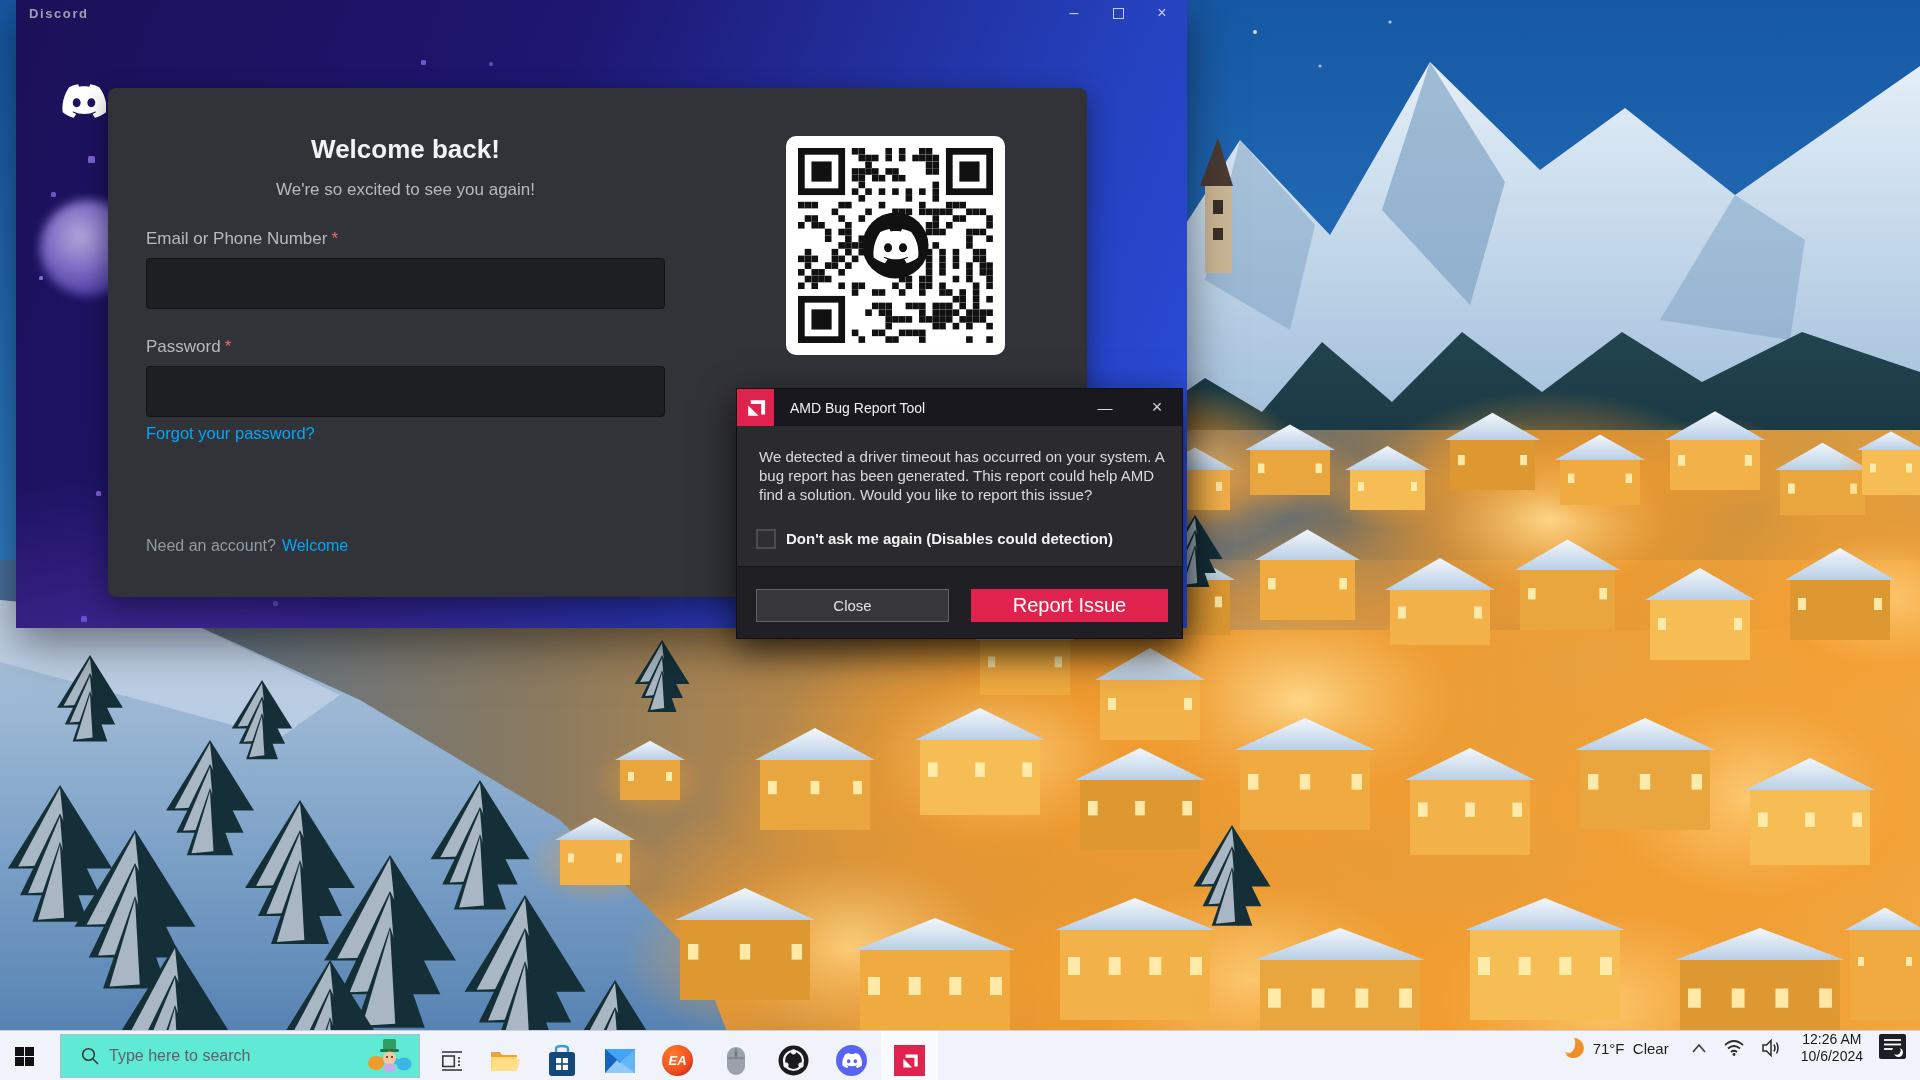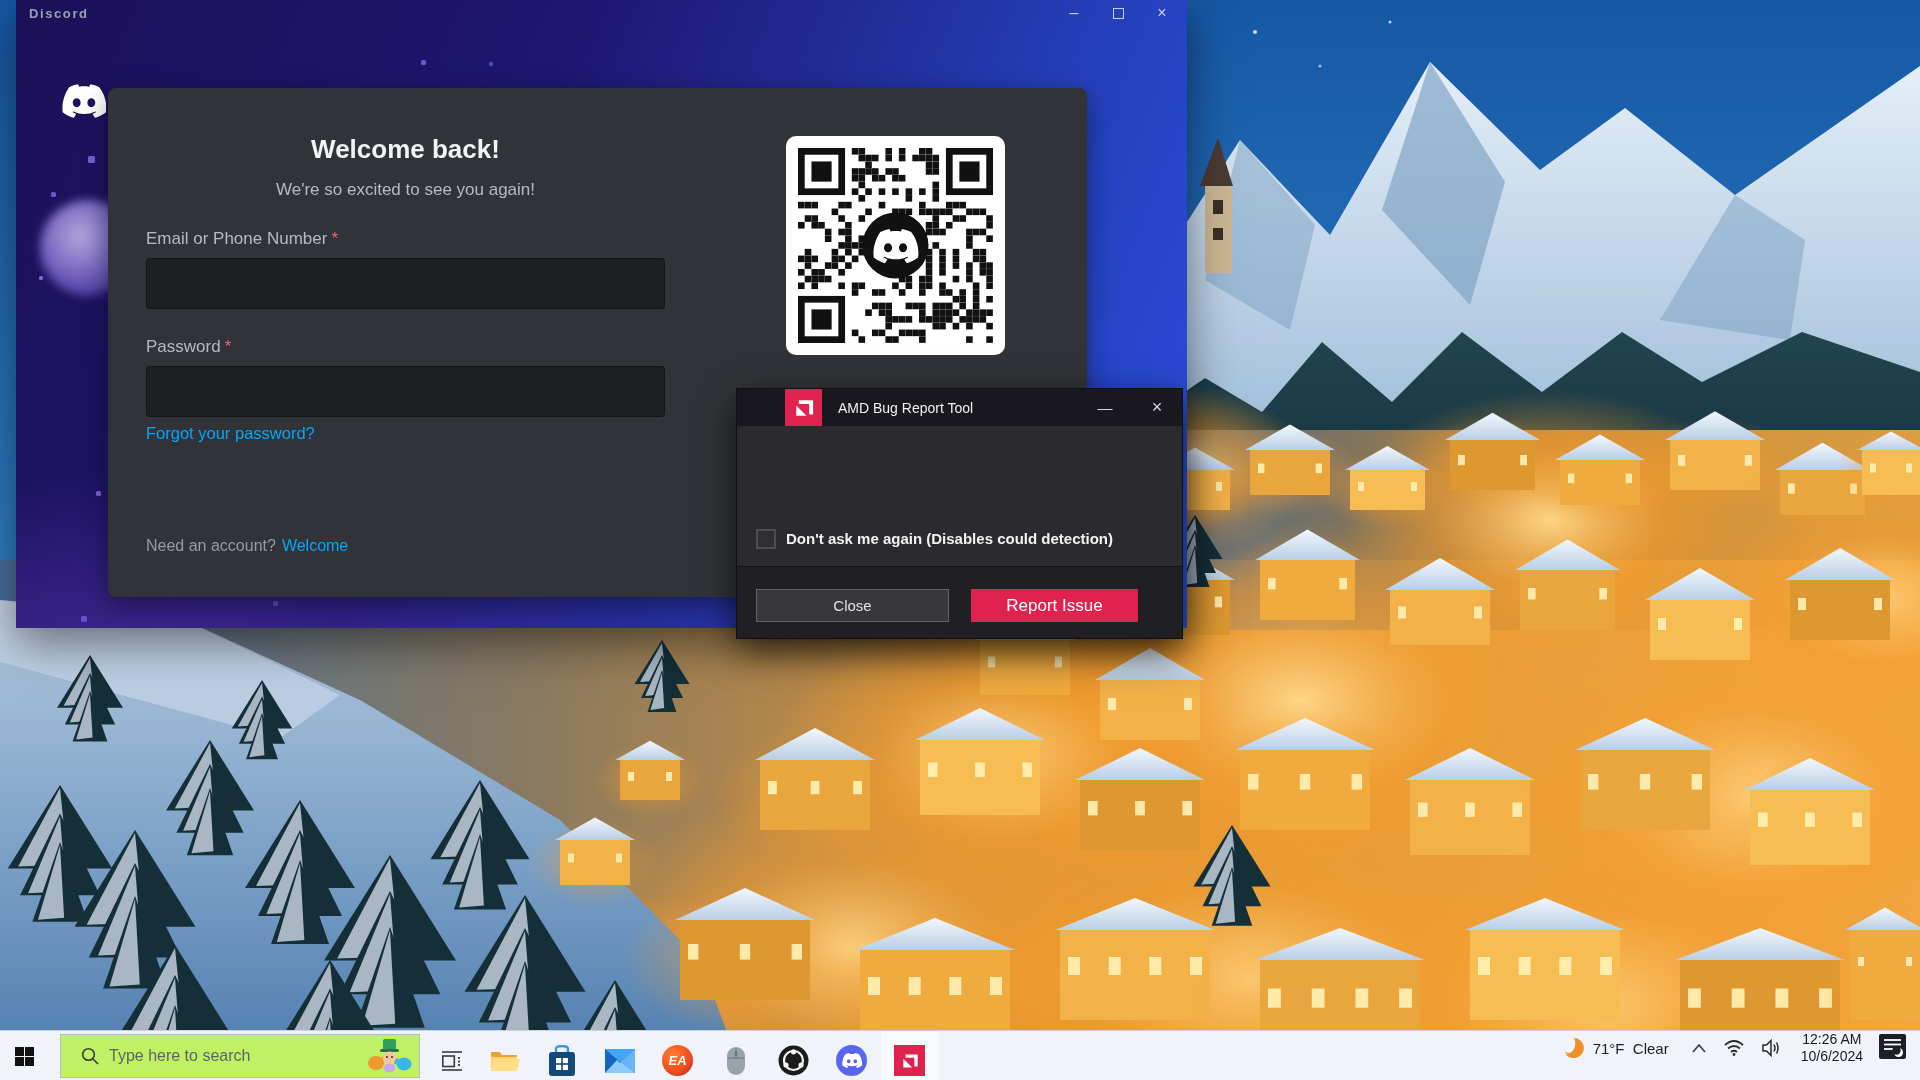--- a/index.html
+++ b/index.html
@@ -48,48 +48,48 @@
     font-weight:600; cursor:pointer; font-family:"Liberation Sans",sans-serif; }
   .lp-register-row { position:absolute; left:38px; top:449px; font-size:16px; color:#949ba4; }
   .lp-register-link { color:#00a8fc; text-decoration:none; margin-left:6px; cursor:pointer; }
   .qr-box { position:absolute; left:678px; top:48px; width:219px; height:219px;
     background:#ffffff; border-radius:10px; }
 
   
   .amd-dialog { position:absolute; left:736px; top:388px; width:447px; height:251px; z-index:20;
     background:#2b2b2f; border:1px solid #101014; box-shadow:0 12px 34px rgba(0,0,0,.65); }
   .amd-titlebar { position:absolute; left:0; top:0; right:0; height:37px; background:#18181e;
-    display:flex; align-items:center;padding-left:48px; }
+    display:flex; align-items:center; }
   .amd-logo-box { width:37px; height:37px; background:#e0234e; display:flex;
     align-items:center; justify-content:center; flex:0 0 auto; }
   .amd-title { color:#f0f0f0; font-size:14px; margin-left:16px; }
   .amd-tb-btns { position:absolute; right:12px; top:0; height:37px; display:flex; gap:26px;
     align-items:center; color:#d8d8dc; }
   .amd-tb-btn { width:26px; text-align:center; font-size:15px; cursor:pointer; }
   .amd-body-text { position:absolute; left:22px; top:58px; width:410px; color:#dadada;
     font-size:15px; line-height:19px; }
   .amd-checkbox { position:absolute; left:19px; top:140px; width:20px; height:20px;
     background:#2f2f33; border:2px solid #4c4c52; cursor:pointer; }
   .amd-check-label { position:absolute; left:49px; top:141px; color:#f2f2f2; font-size:15px;
     font-weight:bold; }
   .amd-footer { position:absolute; left:0; right:0; top:177px; bottom:0; background:#202024;
     border-top:1px solid #141418; }
   .amd-close-btn { position:absolute; left:19px; top:22px; width:193px; height:33px;
     background:#38383c; border:1px solid #636367; color:#e2e2e2; font-size:15px;
     cursor:pointer; font-family:"Liberation Sans",sans-serif; }
-  .amd-report-btn { position:absolute; left:234px; top:22px; width:167px; height:33px;
-    background:#e0234e; border:none; color:#ffffff; font-size:17px; cursor:pointer;
+  .amd-report-btn { position:absolute; left:234px; top:22px; width:197px; height:33px;
+    background:#e0234e; border:none; color:#ffffff; font-size:20px; cursor:pointer;
     font-family:"Liberation Sans",sans-serif; }
 
   
   .taskbar { position:absolute; left:0; top:1030px; width:1920px; height:50px; z-index:30;
     background:#f0f3f9; border-top:1px solid #ccd1da; }
   .tb-start { position:absolute; left:0; top:0; width:48px; height:50px; display:flex;
     align-items:center; justify-content:center; cursor:pointer; }
-  .tb-search { position:absolute; left:60px; top:3px; width:360px; height:44px; background:#bef264;
+  .tb-search { position:absolute; left:60px; top:3px; width:360px; height:44px; background:#5eead4;
     border:1px solid #b6bac2; display:flex; align-items:center; }
   .tb-search input { border:none; outline:none; flex:1; font-size:16px; color:#444;
     font-family:"Liberation Sans",sans-serif; background:transparent; }
   .tb-search input::placeholder { color:#5f6368; }
   .tb-search .mag { margin:0 10px 0 20px; }
   .tb-highlights { margin-right:6px; }
   .tb-cell { position:absolute; top:0; width:57px; height:59px; display:flex; align-items:center;
     justify-content:center; cursor:pointer; }
   .tb-cell.active { background:rgba(255,255,255,.6); }
   .tb-underline { position:absolute; bottom:0; left:10px; right:10px; height:3px; background:#0079d8; }
@@ -752,20 +752,21 @@
         <path fill="#ffffff" d="M12 8 H34 V30 H28 V14 H12 Z"></path>
         <path fill="#ffffff" d="M8 32 L8 16 L24 32 Z"></path>
       </svg>
     </div>
     <div class="amd-title">AMD Bug Report Tool</div>
     <div class="amd-tb-btns">
       <div class="amd-tb-btn">—</div>
       <div class="amd-tb-btn" style="font-size:18px">×</div>
     </div>
   </div>
+  <div class="amd-body-text">We detected a driver timeout has occurred on your system. A bug report has been generated. This report could help AMD find a solution. Would you like to report this issue?</div>
   <div class="amd-checkbox"></div>
   <div class="amd-check-label">Don't ask me again (Disables could detection)</div>
   <div class="amd-footer">
     <button class="amd-close-btn">Close</button>
     <button class="amd-report-btn">Report Issue</button>
   </div>
 </div>
 
 <div class="taskbar">
   <div class="tb-start">

